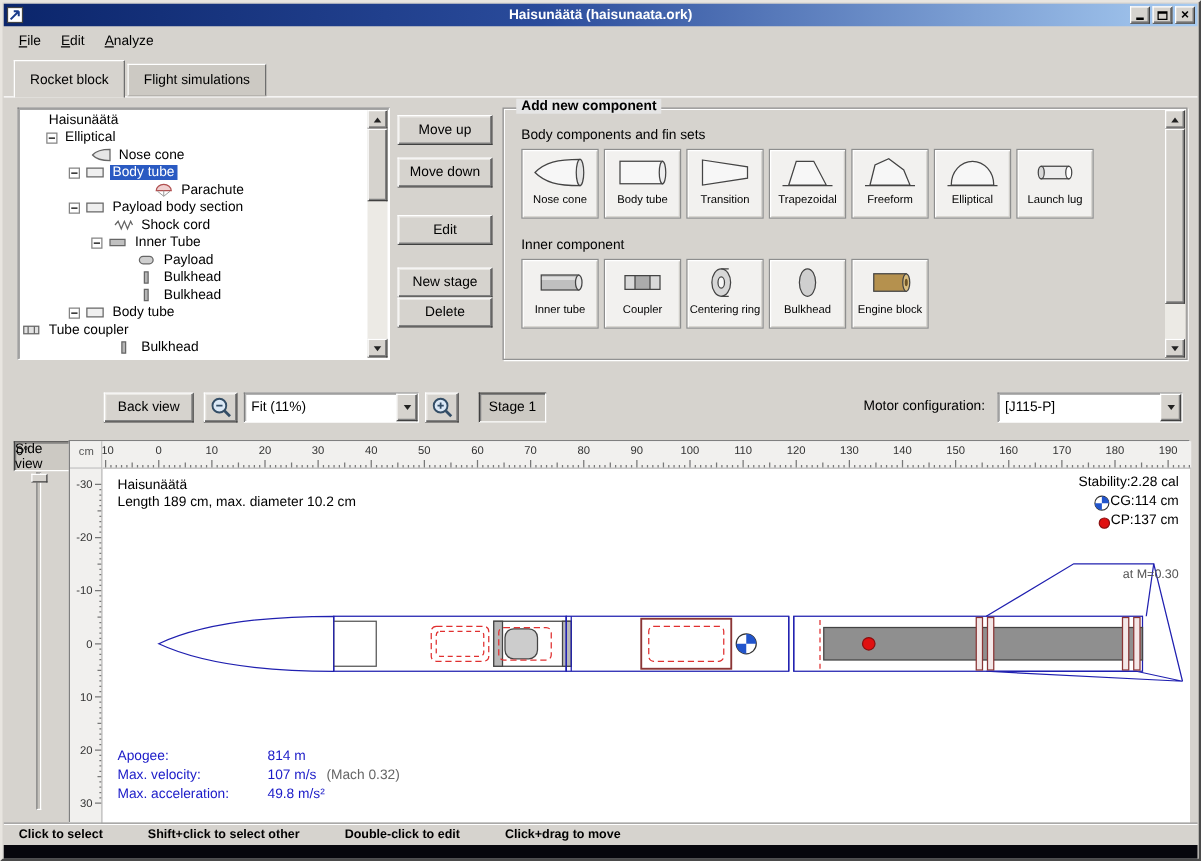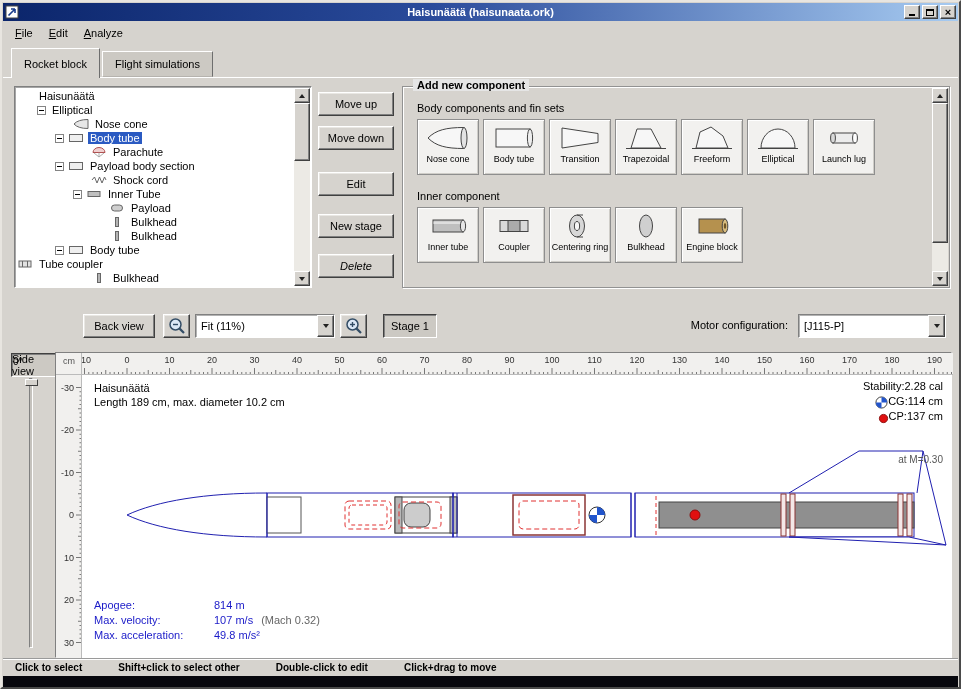--- a/index.html
+++ b/index.html
@@ -166,21 +166,21 @@
         </div>
         <div class="tree-row" style="padding-left: 38px;">
           <div class="expander">
             <span></span>
           </div>
           <div class="ticon"><svg viewBox="0 0 16 12" width="16" height="12">
               <rect x="1.5" y="2.5" width="13" height="7" fill="#efefef" stroke="#666"></rect>
             </svg></div>
           <div class="tlabel selected">Body tube</div>
         </div>
-        <div class="tree-row" style="padding-left: 74px;">
+        <div class="tree-row" style="padding-left: 106px;">
           <div class="ticon"><svg viewBox="0 0 16 12" width="16" height="12">
               <path d="M2,6.5 A6,5 0 0 1 14,6.5 Z" fill="#f0d0d0" stroke="#b05050"></path>
               <path d="M3,7 L8,11 M8,6.5 L8,11 M13,7 L8,11" stroke="#999" fill="none" stroke-width="0.8"></path>
             </svg></div>
           <div class="tlabel">Parachute</div>
         </div>
         <div class="tree-row" style="padding-left: 38px;">
           <div class="expander">
             <span></span>
           </div>
@@ -257,21 +257,21 @@
           <span class="arr-down"></span>
         </div>
     </div>
   </div>
 
   <div class="action-col">
       <div class="btn action-btn" style="margin-top: 0px;">Move up</div>
       <div class="btn action-btn" style="margin-top: 10px;">Move down</div>
       <div class="btn action-btn" style="margin-top: 22px;">Edit</div>
       <div class="btn action-btn" style="margin-top: 18px;">New stage</div>
-      <div class="btn action-btn" style="margin-top: 16px; font-style: italic;">Delete</div>
+      <div class="btn action-btn" style="margin-top: 0;">Delete</div>
     </div>
 
   <div class="add-comp">
     <div class="add-title">Add new component</div>
     <div>
         <div class="group-label">Body components and fin sets</div>
         <div class="comp-row">
           <div class="comp-btn">
             <div class="cicon">
               <svg viewBox="0 0 44 30" width="44" height="30">

